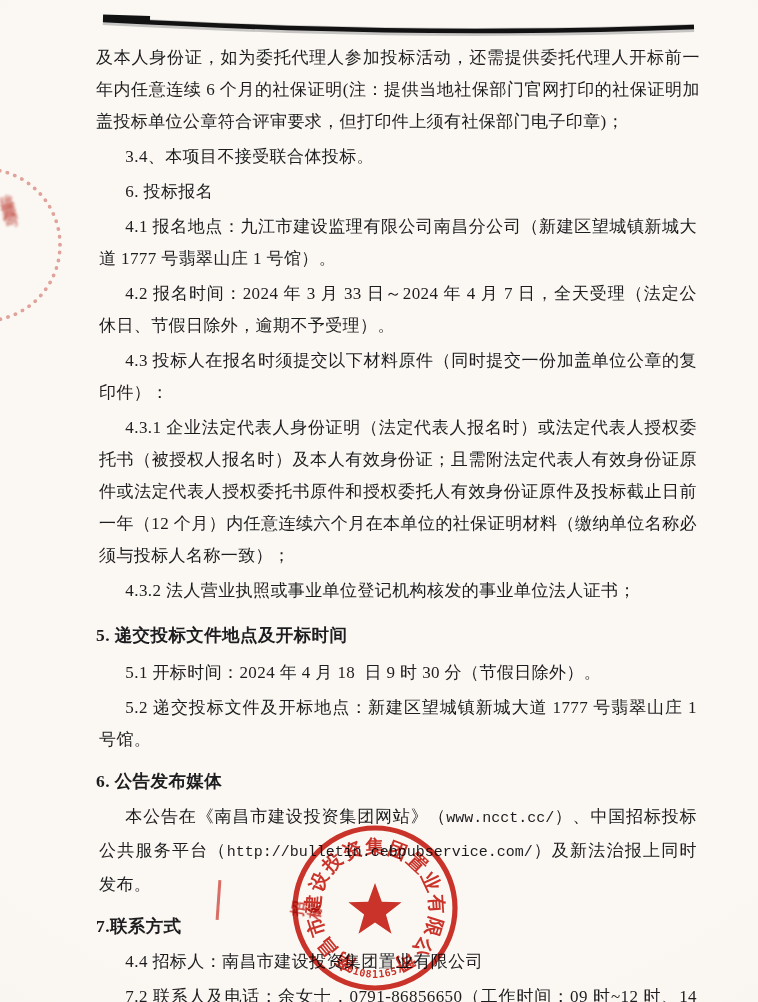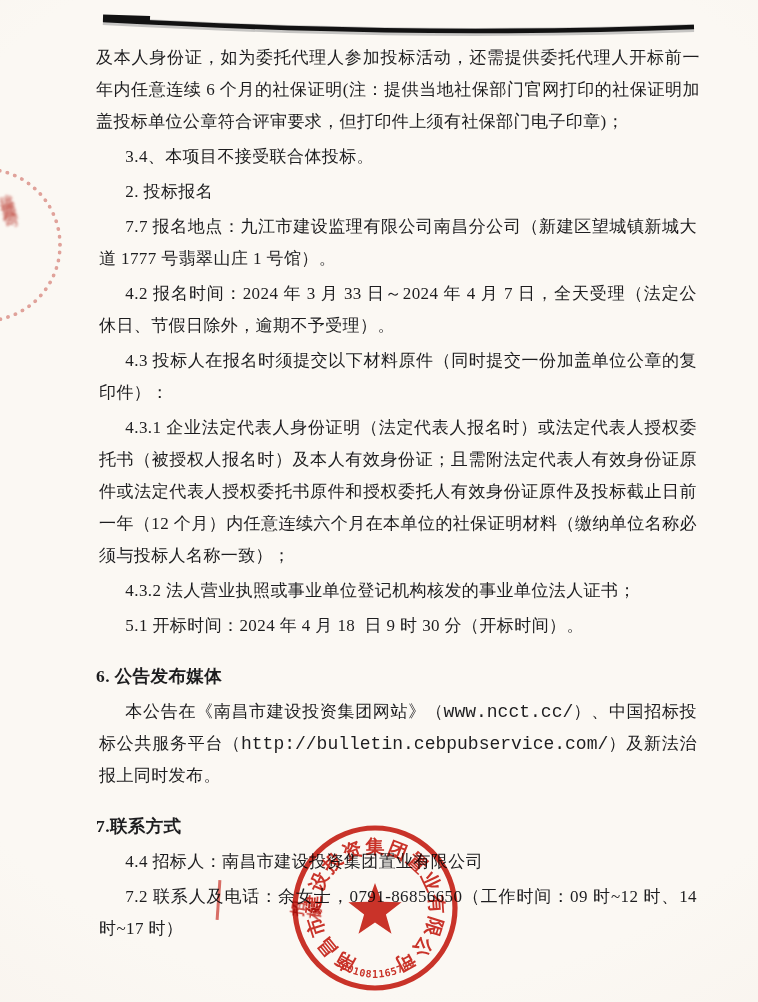--- a/index.html
+++ b/index.html
@@ -15,23 +15,23 @@
   .content{
     position:absolute;left:0;top:0;width:758px;height:1002px;
     box-sizing:border-box;padding:42px 58px 0 96px;
     font-size:17px;line-height:32px;text-align:justify;
     letter-spacing:.4px;
     border-radius:12px;
   }
   .para{margin:3px;text-indent:1.55em;}
   .cont{margin:0;text-indent:0;}
   .heading{margin:12px 0 6px 0;font-weight:700;text-indent:0;font-size:17.5px;}
-  .heading.tight{margin:18px 0 4px 0;font-family:Liberation Serif, serif;}
+  .heading.tight{margin:9px 0 4px 0;font-family:Liberation Serif, serif;}
   .u{text-underline-offset:4px;white-space:pre;}
-  .mono{font-family:"Liberation Mono","DejaVu Sans Mono",monospace;font-size:18px;letter-spacing:0;}
+  .mono{font-family:"Liberation Mono","DejaVu Sans Mono",monospace;font-size:15px;letter-spacing:0;}
   
   .company-seal{
     position:absolute;left:258px;top:791px;width:234px;height:234px;
     mix-blend-mode:multiply;opacity:.93;pointer-events:none;
   }
   .company-seal svg{overflow:visible;}
   .seal-arc text{font-size:19px;font-weight:700;fill:#c9241a;
     font-family:"Liberation Serif",serif;}
   .seal-num text{font-size:10px;font-weight:700;fill:#c9241a;
     font-family:"DejaVu Sans Mono",monospace;}
@@ -71,32 +71,34 @@
 </svg>
 
 <div class="left-seal">
   <div class="ring"></div>
   <div class="glyphs">建设监理公司</div>
 </div>
 
 <div class="content">
   <p class="cont">及本人身份证，如为委托代理人参加投标活动，还需提供委托代理人开标前一年内任意连续 6 个月的社保证明(注：提供当地社保部门官网打印的社保证明加盖投标单位公章符合评审要求，但打印件上须有社保部门电子印章)；</p>
   <p class="para">3.4、本项目不接受联合体投标。</p>
-  <p class="para">2. 投标报名</p>
-  <p class="para">7.7 报名地点：九江市建设监理有限公司南昌分公司（新建区望城镇新城大道 1777 号翡翠山庄 1 号馆）。</p>
+  <p class="para">6. 投标报名</p>
+  <p class="para">4.1 报名地点：九江市建设监理有限公司南昌分公司（新建区望城镇新城大道 1777 号翡翠山庄 1 号馆）。</p>
   <p class="para">4.2 报名时间：2024 年 3 月 33 日～2024 年 4 月 7 日，全天受理（法定公休日、节假日除外，逾期不予受理）。</p>
   <p class="para">4.3 投标人在报名时须提交以下材料原件（同时提交一份加盖单位公章的复印件）：</p>
   <p class="para">4.3.1 企业法定代表人身份证明（法定代表人报名时）或法定代表人授权委托书（被授权人报名时）及本人有效身份证；且需附法定代表人有效身份证原件或法定代表人授权委托书原件和授权委托人有效身份证原件及投标截止日前一年（12 个月）内任意连续六个月在本单位的社保证明材料（缴纳单位名称必须与投标人名称一致）；</p>
   <p class="para">4.3.2 法人营业执照或事业单位登记机构核发的事业单位法人证书；</p>
 
+  <p class="heading">5. 递交投标文件地点及开标时间</p>
 
   <p class="para">
-    <span>5.1 开标时间：</span><span class="u">2024</span><span> 年</span><span class="u">&nbsp;4&nbsp;</span><span>月</span><span class="u">&nbsp;18&nbsp;&nbsp;</span><span>日 </span><span class="u">9</span><span> 时 </span><span class="u">30</span><span> 分</span><span>（开标时间）。</span>
+    <span>5.1 开标时间：</span><span class="u">2024</span><span> 年</span><span class="u">&nbsp;4&nbsp;</span><span>月</span><span class="u">&nbsp;18&nbsp;&nbsp;</span><span>日 </span><span class="u">9</span><span> 时 </span><span class="u">30</span><span> 分</span><span>（节假日除外）。</span>
   </p>
 
+  <p class="para">5.2 递交投标文件及开标地点：新建区望城镇新城大道 1777 号翡翠山庄 1 号馆。</p>
 
   <p class="heading tight">6. 公告发布媒体</p>
 
   <p class="para">
     <span>本公告在《南昌市建设投资集团网站》（</span><span class="mono">www.ncct.cc/</span><span>）、中国招标投标公共服务平台（</span><span class="mono">http://bulletin.cebpubservice.com/</span><span>）及新法治报上同时发布。</span>
   </p>
 
   <p class="heading tight">7.联系方式</p>
   <p class="para">4.4 招标人：南昌市建设投资集团置业有限公司</p>
   <p class="para">7.2 联系人及电话：余女士，0791-86856650（工作时间：09 时~12 时、14 时~17 时）</p>

